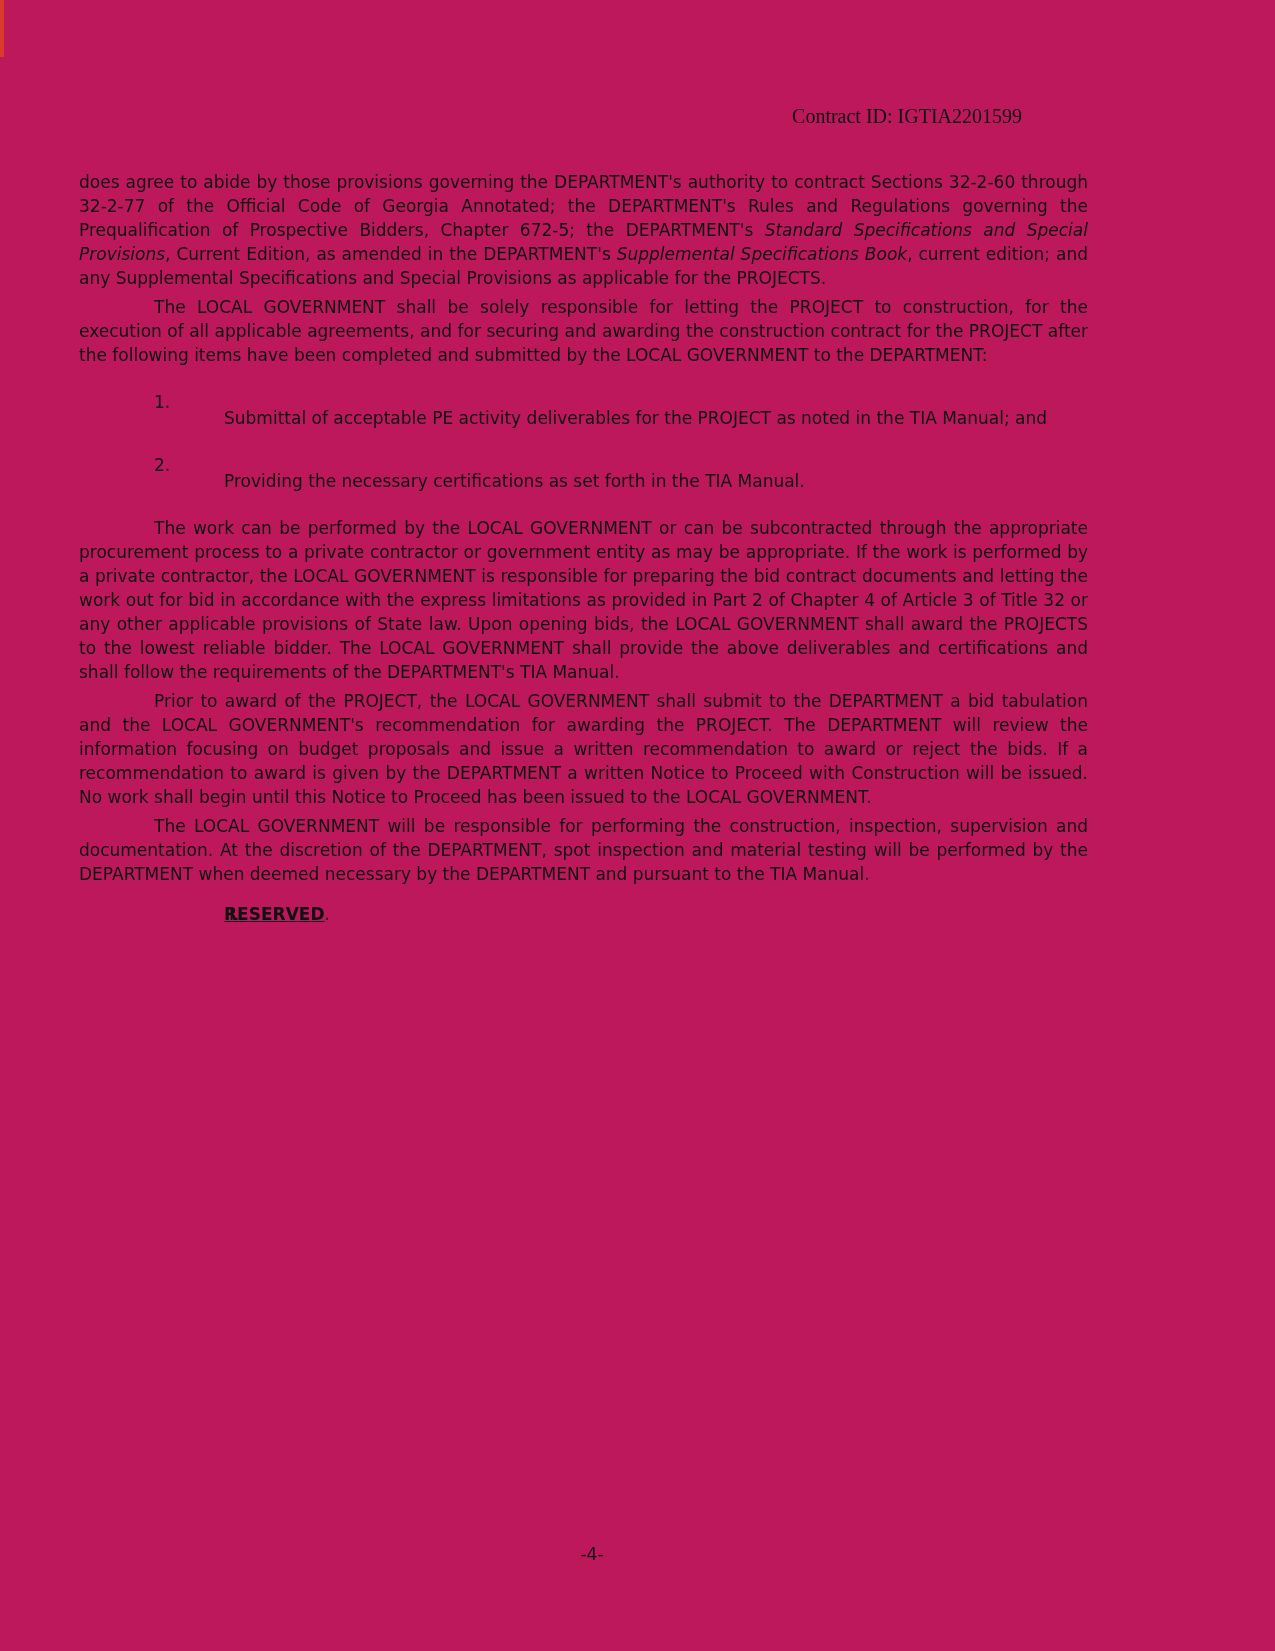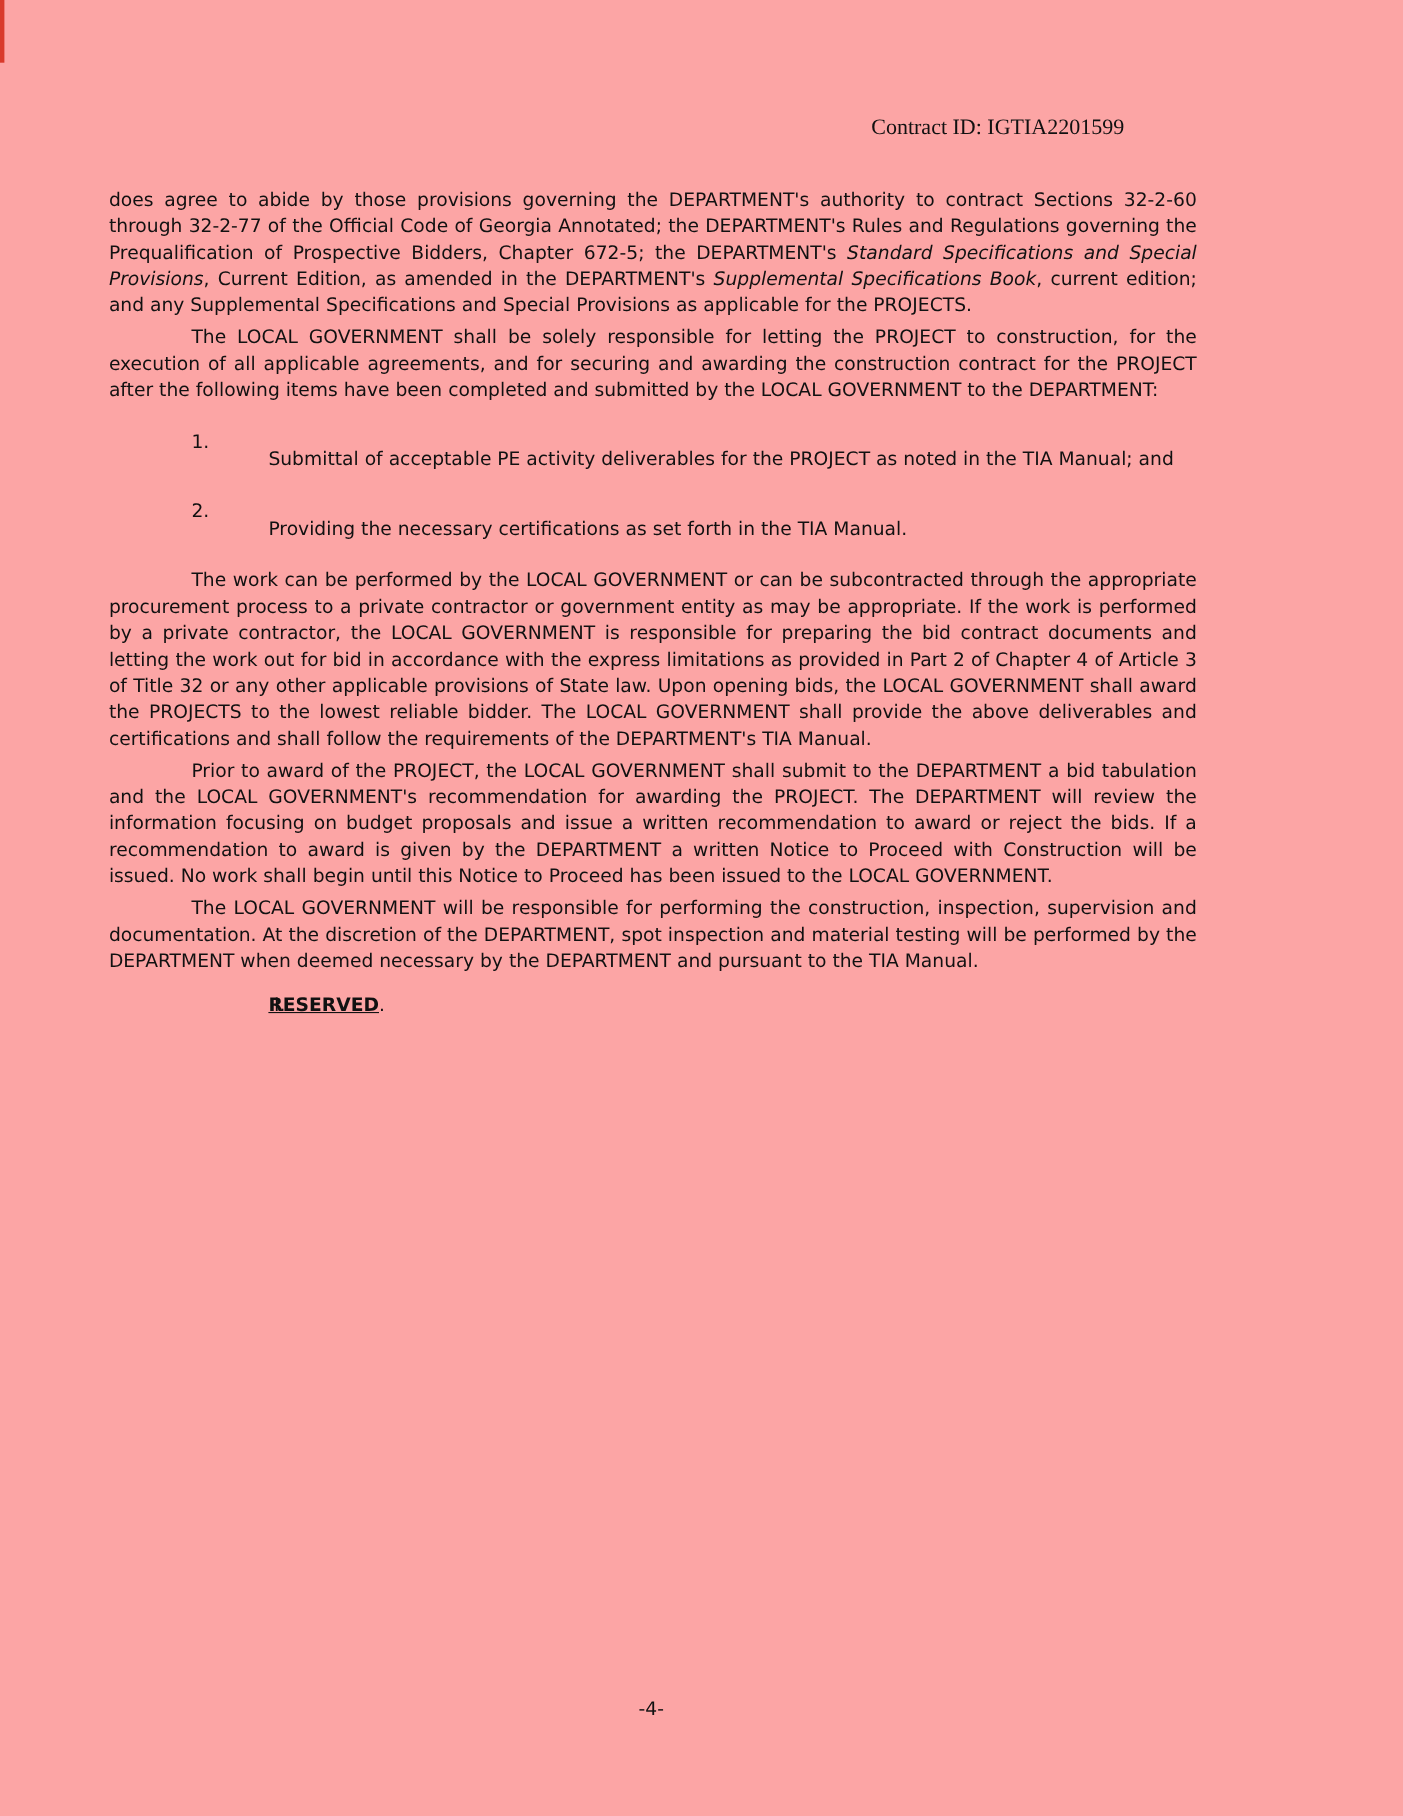--- a/index.html
+++ b/index.html
@@ -1,26 +1,26 @@
 <!DOCTYPE html>
 <html><head>
 <meta charset="utf-8">
 <style>
   html, body { margin: 0; padding: 0; background: #ffffff; }
   .page {
     position: relative;
     width: 1275px;
     height: 1651px;
-    background: #fca5a5;
+    background: #be185d;
     font-family: "DejaVu Sans", sans-serif;
     font-size: 17px;
     line-height: 24px;
     color: #111111;
     box-sizing: border-box;
-    padding: 104px 187px 0 99px;
+    padding: 104px 187px 0 79px;
     overflow: hidden;
   }
   .scan-mark {
     position: absolute;
     left: 0; top: 0;
     width: 4px; height: 57px;
     background: #d93a2b;
   }
   .header {
     font-family: "Liberation Serif", serif;

